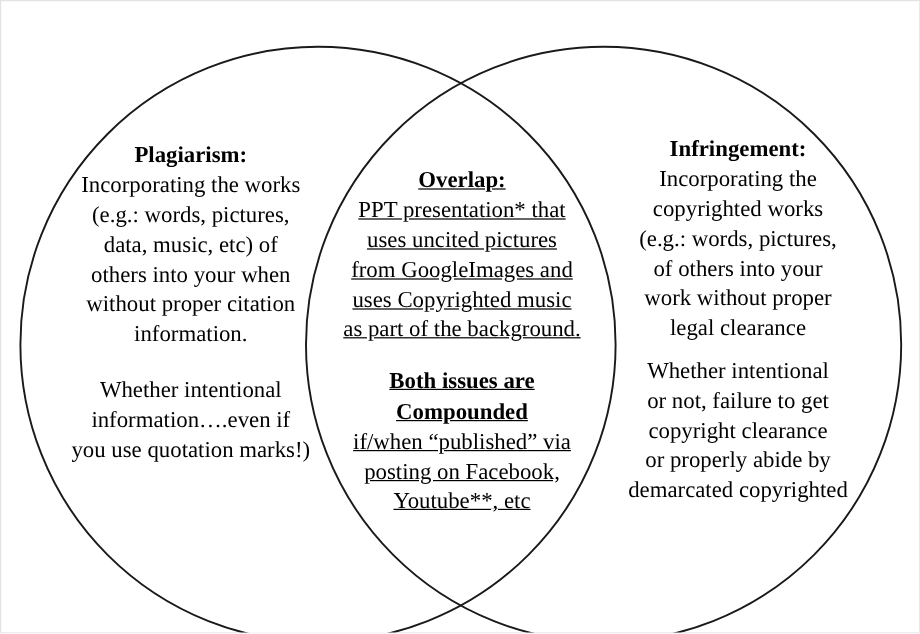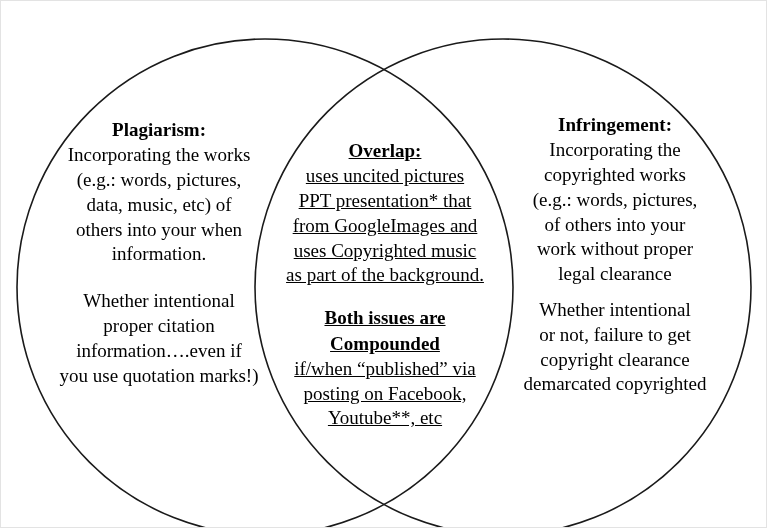--- a/index.html
+++ b/index.html
@@ -93,32 +93,32 @@
   </svg>
 
   <div class="text-layer">
 
     <div class="col col-left">
       <div class="heading">Plagiarism:</div>
       <div class="para">Incorporating the works</div>
       <div class="para">(e.g.: words, pictures,</div>
       <div class="para">data, music, etc) of</div>
       <div class="para">others into your when</div>
+      <div class="para">without proper citation</div>
       <div class="para">information.</div>
       <div class="gap-lg"></div>
       <div class="para">Whether intentional</div>
-      <div class="para">proper citation</div>
       <div class="para">information….even if</div>
       <div class="para">you use quotation marks!)</div>
     </div>
 
     <div class="col col-center">
       <div class="heading">Overlap:</div>
+      <div class="para">PPT presentation* that</div>
       <div class="para">uses uncited pictures</div>
-      <div class="para">PPT presentation* that</div>
       <div class="para">from GoogleImages and</div>
       <div class="para">uses Copyrighted music</div>
       <div class="para">as part of the background.</div>
       <div class="gap-md"></div>
       <div class="heading">Both issues are</div>
       <div class="heading">Compounded</div>
       <div class="para">if/when “published” via</div>
       <div class="para">posting on Facebook,</div>
       <div class="para">Youtube**, etc</div>
     </div>
@@ -128,17 +128,18 @@
       <div class="para">Incorporating the</div>
       <div class="para">copyrighted works</div>
       <div class="para">(e.g.: words, pictures,</div>
       <div class="para">of others into your</div>
       <div class="para">work without proper</div>
       <div class="para">legal clearance</div>
       <div class="gap-sm"></div>
       <div class="para">Whether intentional</div>
       <div class="para">or not, failure to get</div>
       <div class="para">copyright clearance</div>
+      <div class="para">or properly abide by</div>
       <div class="para">demarcated copyrighted</div>
     </div>
 
   </div>
 </div>
 
 </body></html>

